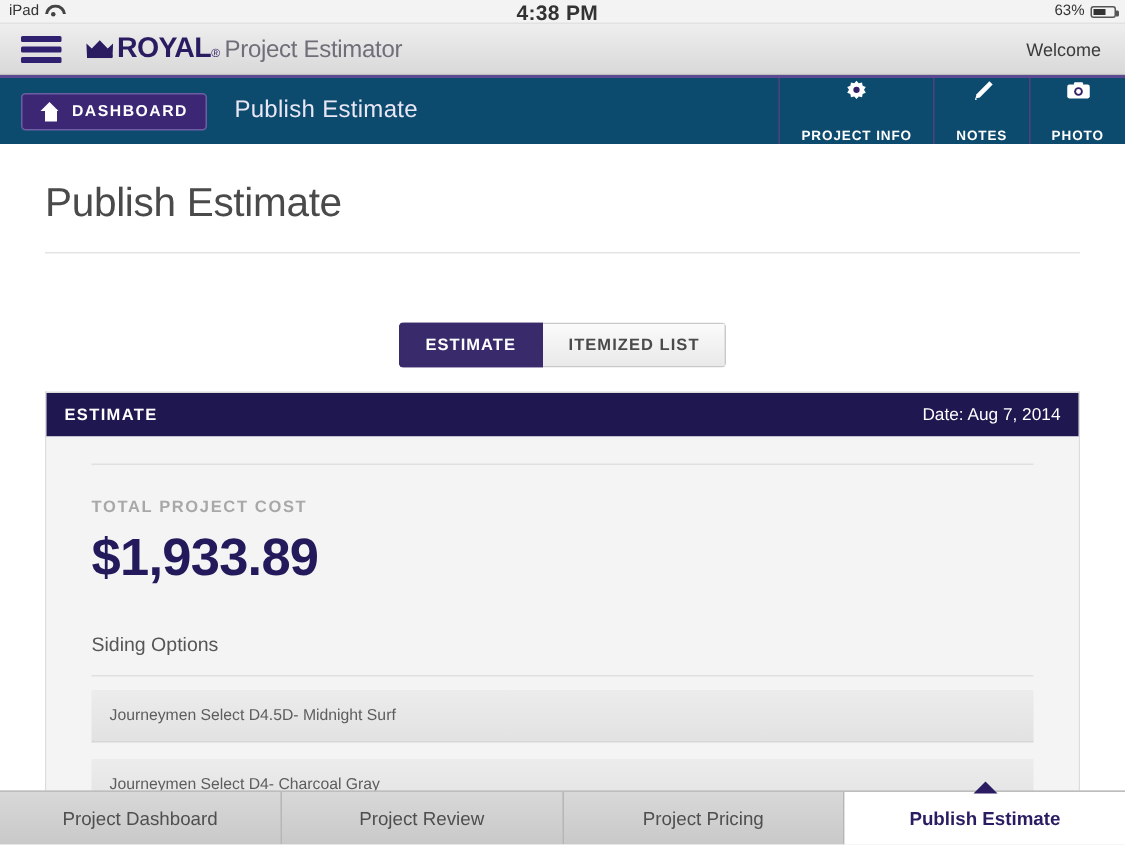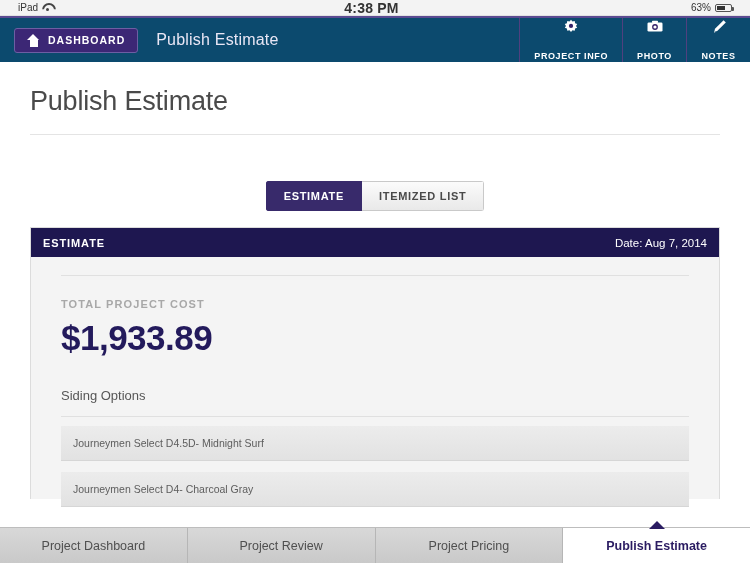--- a/index.html
+++ b/index.html
@@ -8,21 +8,21 @@
     font-family: "Liberation Sans", sans-serif;
     background: #ffffff;
     overflow: hidden;
   }
   .screen { position: relative; width: 750px; height: 563px; background:#fff; }
 
   
   .statusbar {
     height: 16px; background: #f3f3f3;
     display: flex; align-items: center; justify-content: space-between;
-    padding: 0 18px; font-size: 10px; color: #333;
+    padding: 0 6px; font-size: 10px; color: #333;
     border-bottom: 1px solid #e2e2e2;
   }
   .status-left, .status-right { display: flex; align-items: center; gap: 4px; }
   .status-center { font-weight: bold; font-size: 14px; letter-spacing: .2px; }
   .wifi-ico { display:inline-block; width:10px; height:9px; position:relative; }
   .wifi-ico::before{
     content:""; position:absolute; left:0; top:0; width:10px; height:10px;
     border:2px solid #444; border-radius:50%;
     clip-path: polygon(0 0, 100% 0, 100% 45%, 0 45%);
   }
@@ -174,59 +174,78 @@
     </div>
     <div class="status-center">4:38 PM</div>
     <div class="status-right">
       <span>63%</span>
       <span class="batt">
           <i class="batt-fill"></i>
         </span>
     </div>
   </div>
 
+  <div class="brandbar">
+    <div class="hamburger">
+      <span></span>
+        <span></span>
+        <span></span>
+    </div>
+    <div class="brand">
+      <span class="crown">
+        <svg width="19" height="13" viewBox="0 0 19 13" aria-hidden="true">
+          <path d="M1 12 L0.6 3 L4.2 6.4 L9.5 0.8 L14.8 6.4 L18.4 3 L18 12 Z" fill="#2b1c62"></path>
+          <rect x="1" y="10.4" width="17" height="2.3" fill="#2b1c62"></rect>
+        </svg>
+      </span>
+      <span class="logo-royal">ROYAL</span>
+      <span class="logo-reg">®</span>
+      <span class="logo-sub">Project Estimator</span>
+    </div>
+    <div class="welcome">Welcome</div>
+  </div>
 
   <div class="navbar">
     <div class="nav-left">
       <div class="dash-btn">
         <span class="house-ico"></span>
         <span class="dash-label">DASHBOARD</span>
       </div>
       <div class="nav-page-title">Publish Estimate</div>
     </div>
     <div class="nav-tools">
       <div class="nav-tool">
         <span class="tool-ico">
           <svg width="16" height="16" viewBox="0 0 16 16" aria-hidden="true">
             <path fill="#fff" d="M8 0.8l1.5 1.7 2.2-.5.4 2.2 2.1.8-1.2 1.9 1.2 1.9-2.1.8-.4 2.2-2.2-.5L8 13l-1.5-1.7-2.2.5-.4-2.2-2.1-.8L3 6.9 1.8 5l2.1-.8.4-2.2 2.2.5z"></path>
             <circle cx="8" cy="6.9" r="2.1" fill="#342068"></circle>
           </svg>
         </span>
         <span class="lbl">PROJECT INFO</span>
+      </div>
+      <div class="nav-tool">
+        <span class="tool-ico">
+          <svg width="16" height="16" viewBox="0 0 16 16" aria-hidden="true">
+            <path fill="#fff" d="M12.6 1.2l2.2 2.2-8.6 8.6-2.9.7.7-2.9z"></path>
+            <path fill="#fff" d="M3 13.6l1.4-.3-1.1-1.1z"></path>
+          </svg>
+        </span>
+        <span class="lbl">NOTES</span>
       </div>
       <div class="nav-tool">
         <span class="tool-ico">
           <svg width="16" height="16" viewBox="0 0 16 16" aria-hidden="true">
             <rect x="0.5" y="3.4" width="15" height="9.2" rx="1.4" fill="#fff"></rect>
             <rect x="5" y="1.8" width="6" height="2.2" rx=".7" fill="#fff"></rect>
             <circle cx="8" cy="8" r="2.9" fill="#342068"></circle>
             <circle cx="8" cy="8" r="1.6" fill="#fff"></circle>
           </svg>
         </span>
         <span class="lbl">PHOTO</span>
       </div>
-      <div class="nav-tool">
-        <span class="tool-ico">
-          <svg width="16" height="16" viewBox="0 0 16 16" aria-hidden="true">
-            <path fill="#fff" d="M12.6 1.2l2.2 2.2-8.6 8.6-2.9.7.7-2.9z"></path>
-            <path fill="#fff" d="M3 13.6l1.4-.3-1.1-1.1z"></path>
-          </svg>
-        </span>
-        <span class="lbl">NOTES</span>
-      </div>
     </div>
   </div>
 
   <div class="content">
     <div class="page-title">Publish Estimate</div>
     <div class="title-rule"></div>
 
     <div class="segmented">
       <div class="seg-wrap">
         <div class="seg active">ESTIMATE</div>

